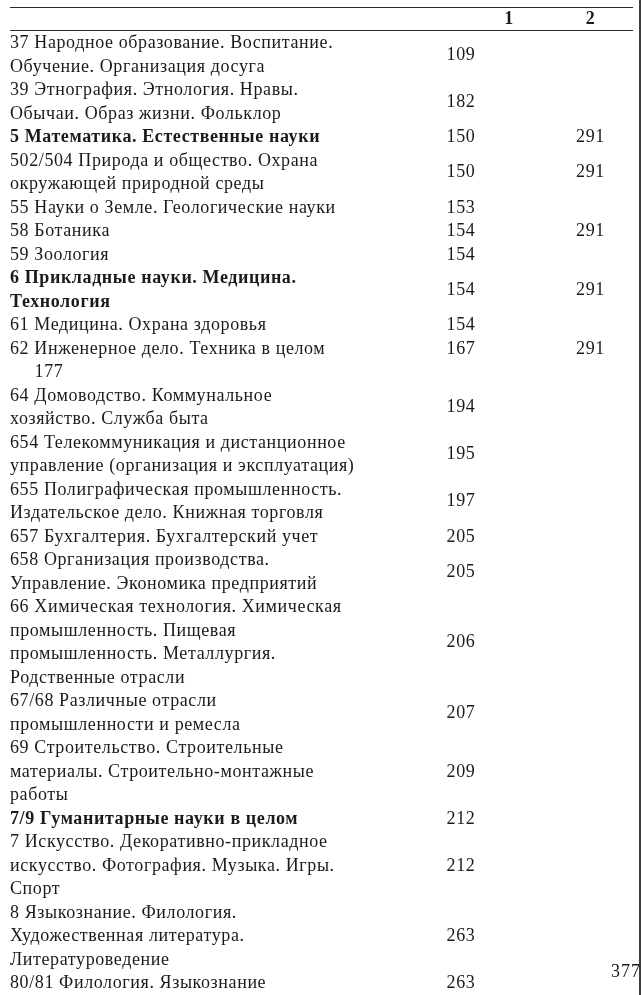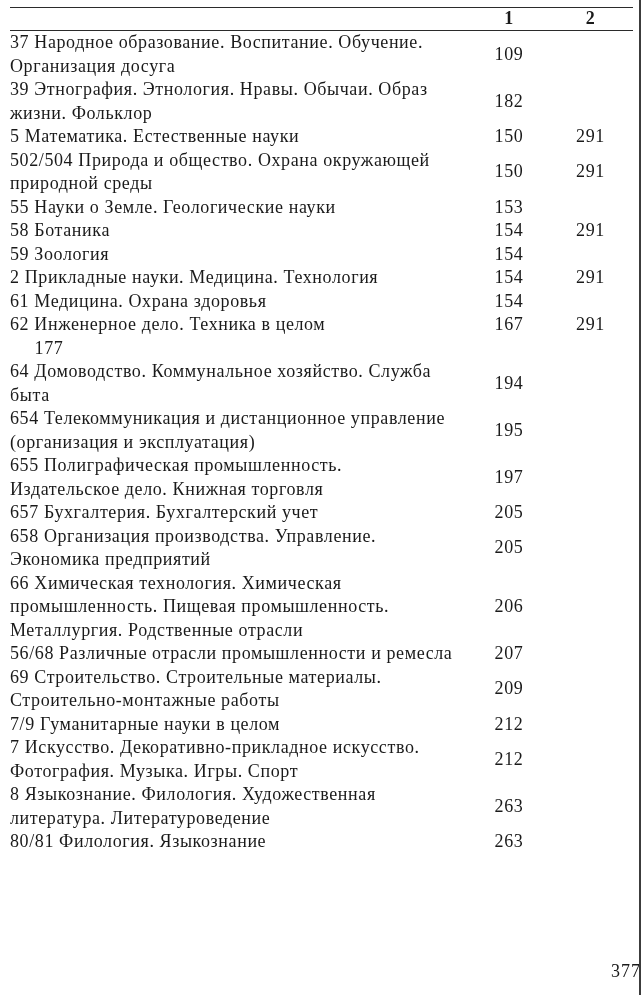--- a/index.html
+++ b/index.html
@@ -22,36 +22,37 @@
     display: flex;
     border-top: 1.4px solid #2b2b2b;
     border-bottom: 1.4px solid #2b2b2b;
     font-weight: bold;
     height: 24px;
     align-items: center;
   }
   .row {
     display: flex;
     align-items: center;
+    gap: 48px;
   }
   .cell-text {
     width: 460px;
     padding-right: 14px;
   }
   .cell-1 {
     width: 78px;
     text-align: center;
     flex-shrink: 0;
   }
   .cell-2 {
     width: 85px;
     text-align: center;
     flex-shrink: 0;
   }
-  .row.bold .cell-text { font-weight: normal; }
+  .row.bold .cell-text { font-weight: bold; }
   .footer {
     position: absolute;
     left: 0;
     bottom: 12px;
     width: 100%;
     text-align: right;
     letter-spacing: 1px;
   }
   .scan-edge {
     position: absolute;
@@ -109,21 +110,21 @@
     <div class="cell-2">291</div>
   </div>
 
   <div class="row">
     <div class="cell-text">59 Зоология</div>
     <div class="cell-1">154</div>
     <div class="cell-2"></div>
   </div>
 
   <div class="row bold">
-    <div class="cell-text">2 Прикладные науки. Медицина. Технология</div>
+    <div class="cell-text">6 Прикладные науки. Медицина. Технология</div>
     <div class="cell-1">154</div>
     <div class="cell-2">291</div>
   </div>
 
   <div class="row">
     <div class="cell-text">61 Медицина. Охрана здоровья</div>
     <div class="cell-1">154</div>
     <div class="cell-2"></div>
   </div>
 
@@ -169,21 +170,21 @@
     <div class="cell-2"></div>
   </div>
 
   <div class="row">
     <div class="cell-text">66 Химическая технология. Химическая промышленность. Пищевая промышленность. Металлургия. Родственные отрасли</div>
     <div class="cell-1">206</div>
     <div class="cell-2"></div>
   </div>
 
   <div class="row">
-    <div class="cell-text">56/68 Различные отрасли промышленности и ремесла</div>
+    <div class="cell-text">67/68 Различные отрасли промышленности и ремесла</div>
     <div class="cell-1">207</div>
     <div class="cell-2"></div>
   </div>
 
   <div class="row">
     <div class="cell-text">69 Строительство. Строительные материалы. Строительно-монтажные работы</div>
     <div class="cell-1">209</div>
     <div class="cell-2"></div>
   </div>
 

